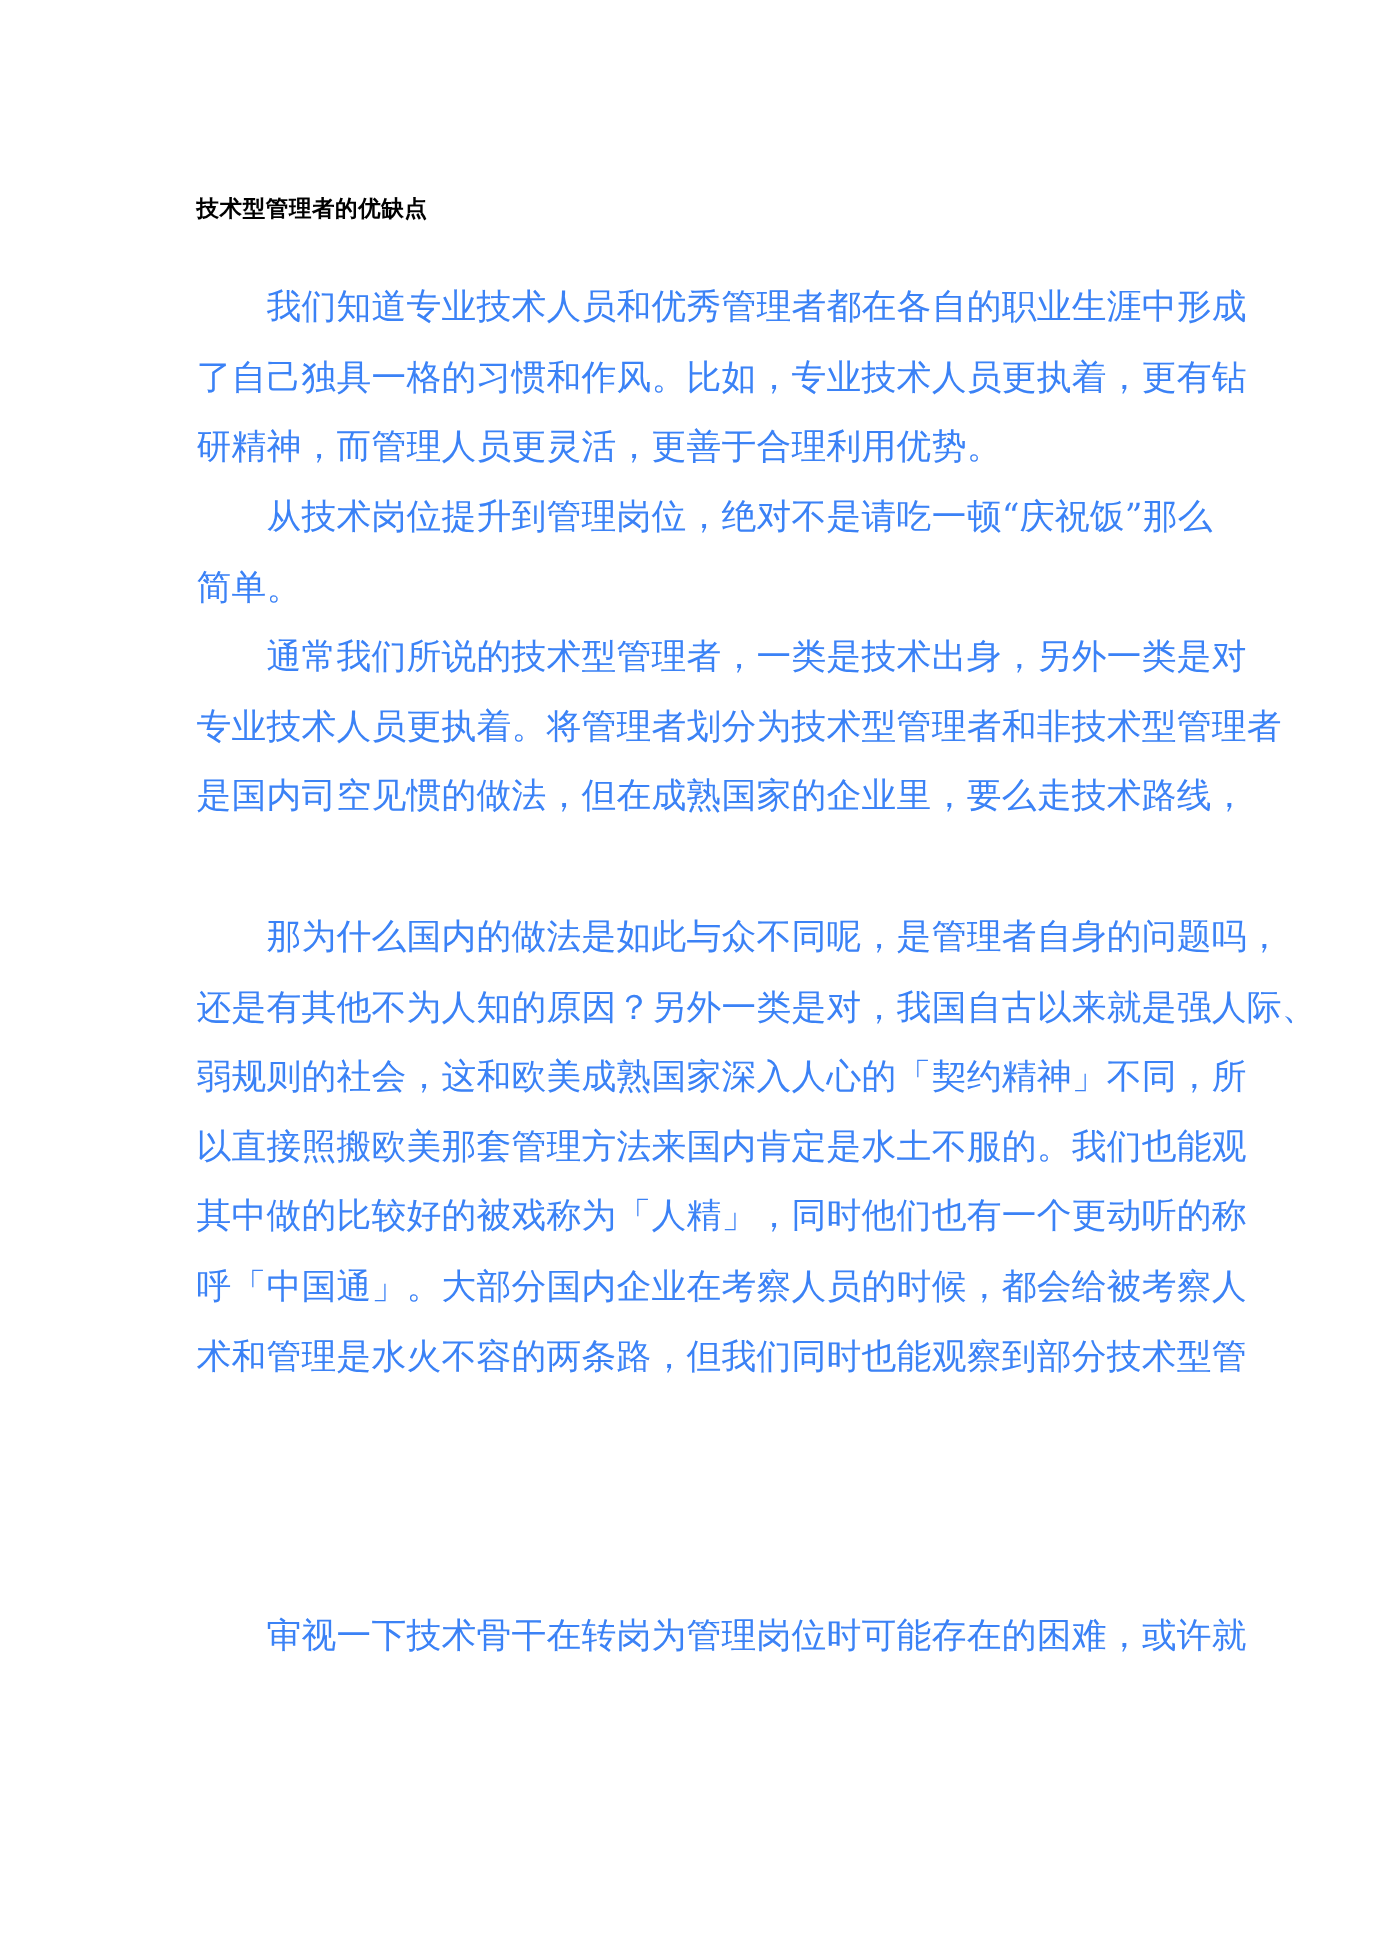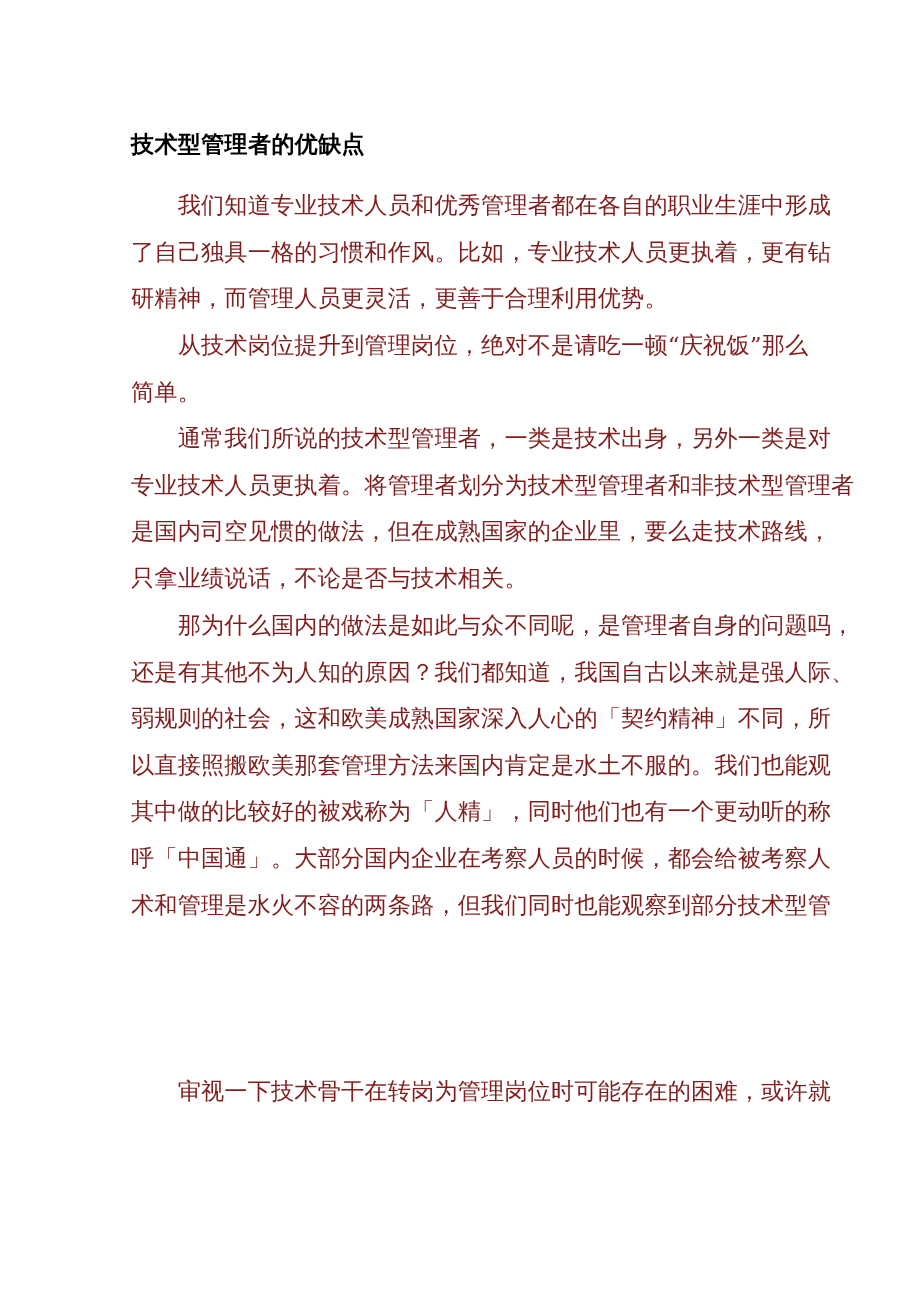--- a/index.html
+++ b/index.html
@@ -25,32 +25,32 @@
     box-sizing: border-box;
   }
 
   .doc-title {
     position: absolute;
     left: 131px;
     top: 112px;
     width: 678px;
     font-family: "DejaVu Sans", "Liberation Sans", sans-serif;
     font-weight: bold;
-    font-size: 23px;
+    font-size: 15px;
     line-height: 34px;
     letter-spacing: 0.4px;
     color: #000000;
     white-space: nowrap;
   }
 
   .para {
     font-family: "DejaVu Serif", "Liberation Serif", serif;
     font-size: 23.2px;
     line-height: 46.6px;
-    color: #7f1d1d;
+    color: #3b82f6;
     text-align: justify;
     text-justify: inter-character;
     text-indent: 0;
     margin: 0;
     letter-spacing: 0.15px;
     word-break: break-all;
   }
 
   
   .line {
@@ -109,28 +109,27 @@
         <div class="line">　　从技术岗位提升到管理岗位，绝对不是请吃一顿“庆祝饭”那么</div>
         <div class="line">简单。</div>
       </div>
   </div>
 
   <div class="para-block" id="p3">
     <div class="para">
         <div class="line">　　通常我们所说的技术型管理者，一类是技术出身，另外一类是对</div>
         <div class="line">专业技术人员更执着。将管理者划分为技术型管理者和非技术型管理者</div>
         <div class="line">是国内司空见惯的做法，但在成熟国家的企业里，要么走技术路线，</div>
-        <div class="line">只拿业绩说话，不论是否与技术相关。</div>
       </div>
   </div>
 
   <div class="para-block" id="p4">
     <div class="para">
         <div class="line">　　那为什么国内的做法是如此与众不同呢，是管理者自身的问题吗，</div>
-        <div class="line">还是有其他不为人知的原因？我们都知道，我国自古以来就是强人际、</div>
+        <div class="line">还是有其他不为人知的原因？另外一类是对，我国自古以来就是强人际、</div>
         <div class="line">弱规则的社会，这和欧美成熟国家深入人心的「契约精神」不同，所</div>
         <div class="line">以直接照搬欧美那套管理方法来国内肯定是水土不服的。我们也能观</div>
         <div class="line">其中做的比较好的被戏称为「人精」，同时他们也有一个更动听的称</div>
         <div class="line">呼「中国通」。大部分国内企业在考察人员的时候，都会给被考察人</div>
         <div class="line">术和管理是水火不容的两条路，但我们同时也能观察到部分技术型管</div>
       </div>
   </div>
 
   <div class="para-block" id="p5">
     <div class="para">

